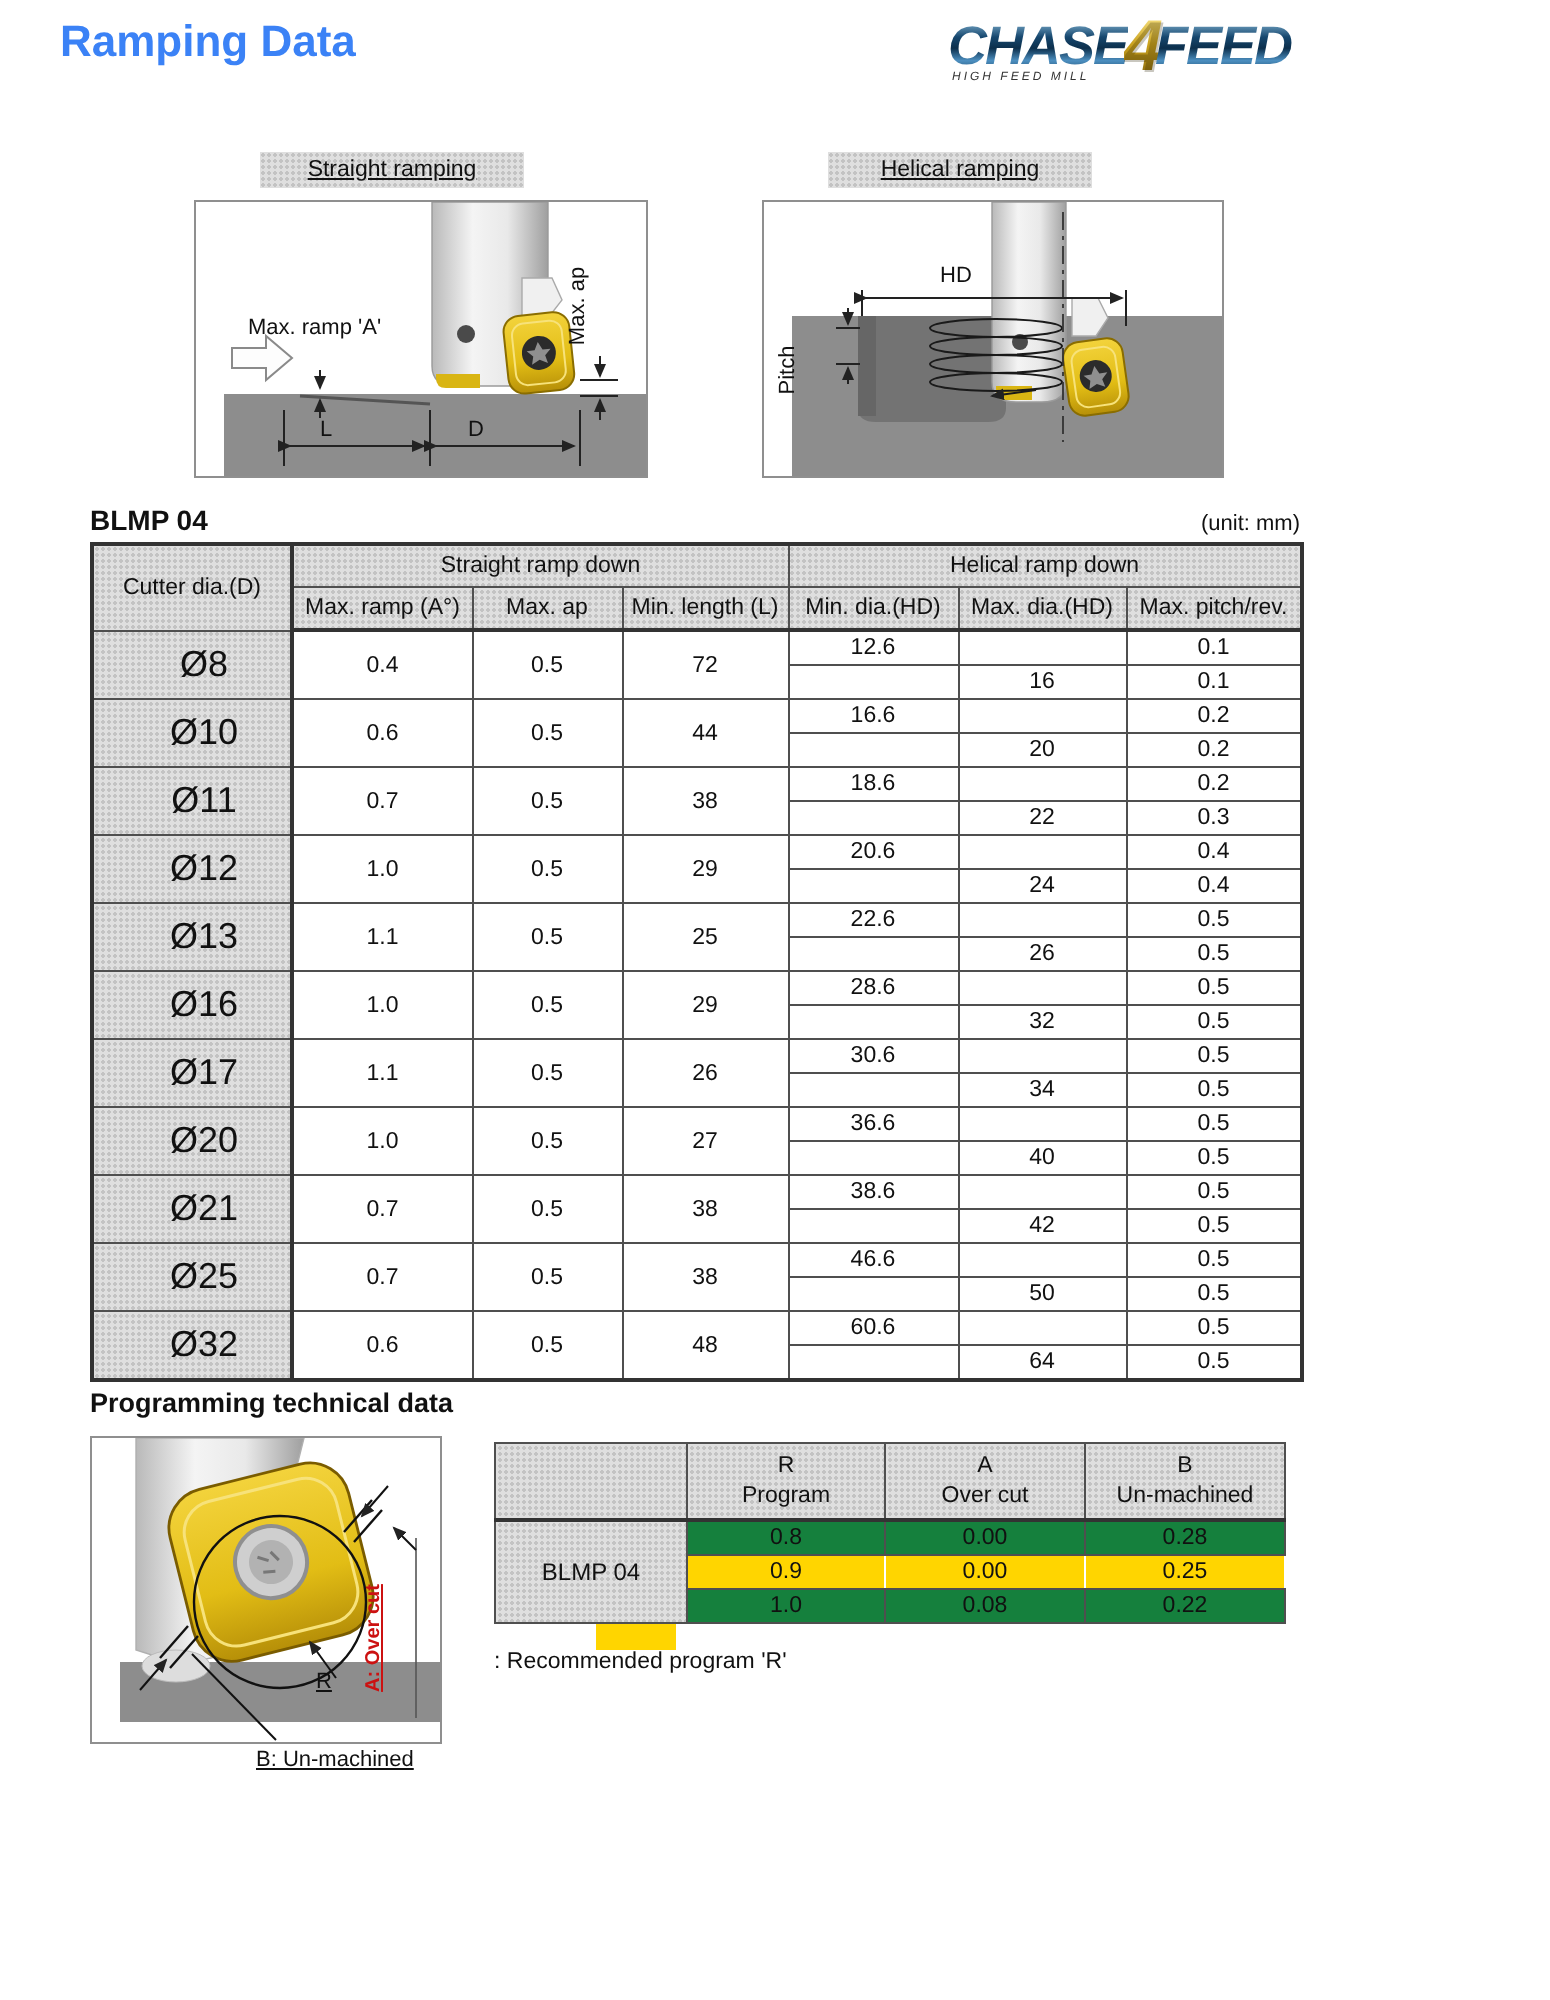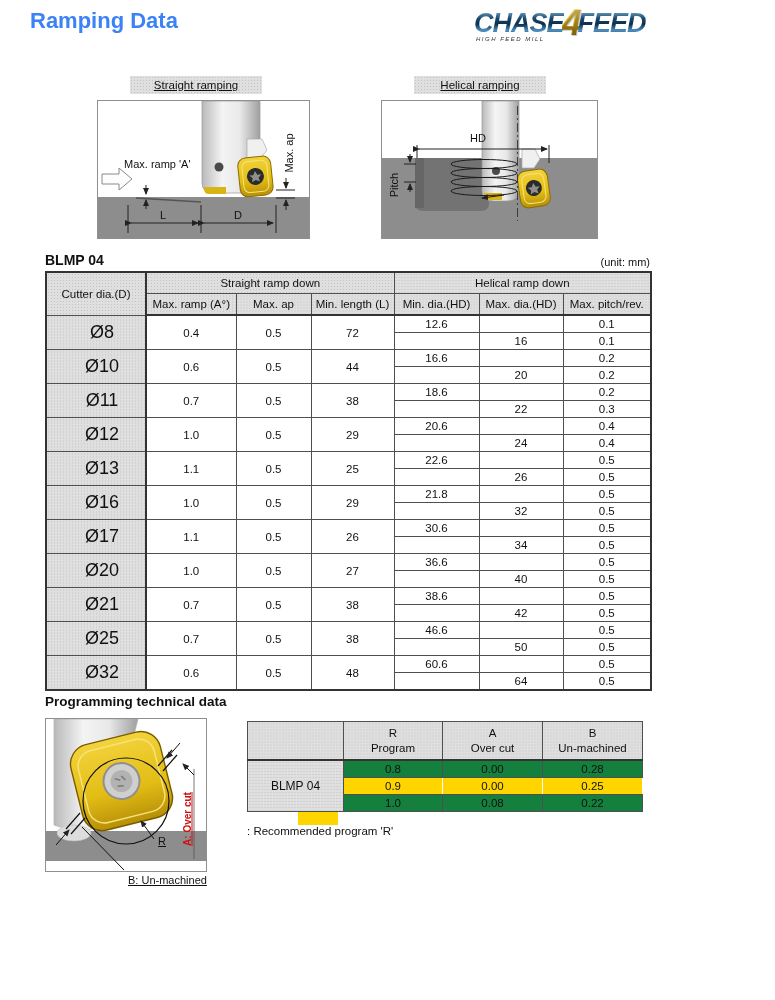--- a/index.html
+++ b/index.html
@@ -23,21 +23,21 @@
       background:linear-gradient(180deg,#f4dd7a 0%,#caa21f 45%,#8a6a10 100%);
       -webkit-background-clip:text;background-clip:text;-webkit-text-fill-color:transparent;
       text-shadow:1px 1px 0 rgba(40,30,0,.25);}
   .logo-sub{font-size:6px;font-style:italic;letter-spacing:1.5px;color:#333;margin-top:-3px;padding-left:2px;}
 
   
   .fig-label{position:absolute;height:18px;width:132px;font-size:11.5px;display:flex;
              align-items:center;justify-content:center;color:#111;text-decoration:underline;}
 
   
-  .fig{position:absolute;border:1.5px solid #8f8f8f;background:#fff;}
+  .fig{position:absolute;border:1.5px solid #8f8f8f;background:#fff;padding-left:14px;}
   .fig svg{display:block;}
   .ovl{position:absolute;font-size:11px;color:#111;white-space:nowrap;}
   .rot{transform:translate(-50%,-50%) rotate(-90deg);transform-origin:center;}
 
   
   .cap-row{position:absolute;left:45px;top:252px;width:605px;display:flex;
            justify-content:space-between;align-items:flex-end;}
   .cap{font-size:14px;font-weight:bold;}
   .unit{font-size:11px;}
 
@@ -270,21 +270,21 @@
         <tr>
           <td></td>
           <td>26</td>
           <td>0.5</td>
         </tr>
         <tr>
           <th class="ht dia-cell" rowspan="2">Ø16</th>
           <td rowspan="2">1.0</td>
           <td rowspan="2">0.5</td>
           <td rowspan="2">29</td>
-          <td>21.8</td>
+          <td>28.6</td>
           <td></td>
           <td>0.5</td>
         </tr>
         <tr>
           <td></td>
           <td>32</td>
           <td>0.5</td>
         </tr>
         <tr>
           <th class="ht dia-cell" rowspan="2">Ø17</th>

